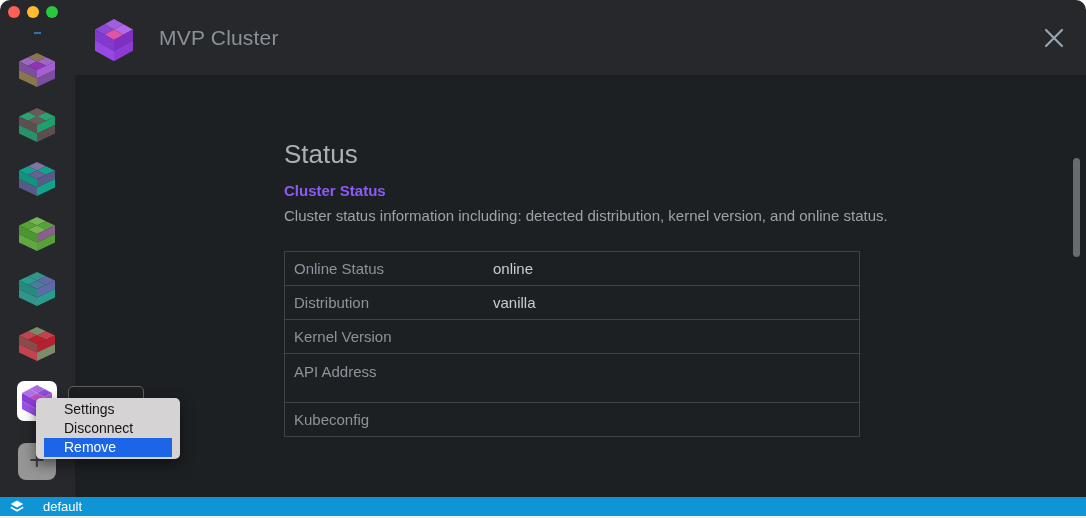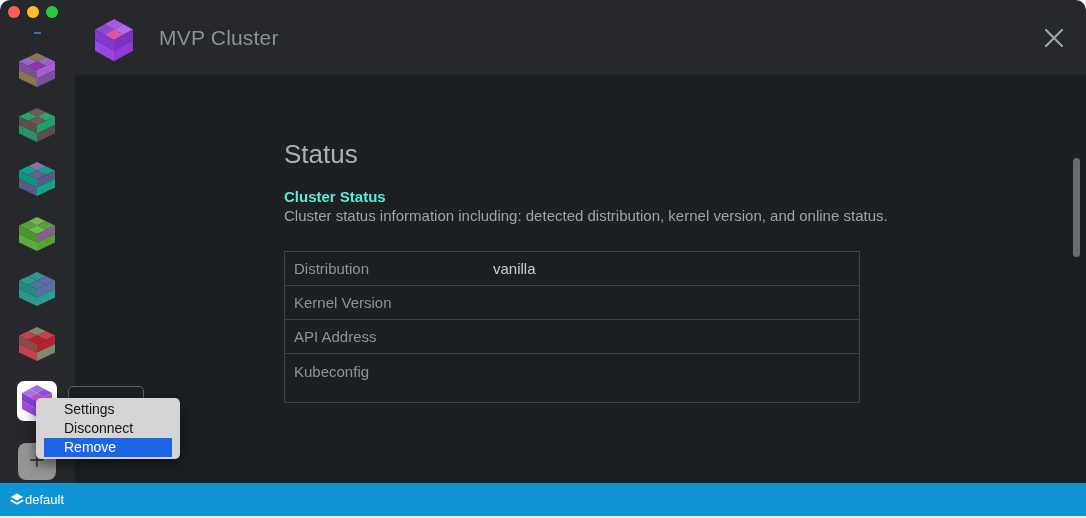--- a/index.html
+++ b/index.html
@@ -11,21 +11,21 @@
   }
   
   .traffic-lights{position:absolute;left:8px;top:6px;display:flex;gap:7px;z-index:5;}
   .tl-dot{width:12px;height:12px;border-radius:50%;}
   .app-logo{position:absolute;left:95px;top:19px;width:38px;height:38px;}
   .app-title{position:absolute;left:159px;top:26px;font-size:21px;color:#8a9199;letter-spacing:.2px;}
   .close-btn{position:absolute;right:20px;top:26px;width:24px;height:24px;cursor:pointer;}
   
   .content{position:absolute;left:75px;top:75px;right:0;bottom:21px;background:#1d2023;}
   .page-title{position:absolute;left:209px;top:64px;font-size:26px;color:#abb0b6;font-weight:400;}
-  .section-title{position:absolute;left:209px;top:113px;font-size:15px;font-weight:bold;color:#5eead4;}
+  .section-title{position:absolute;left:209px;top:107px;font-size:15px;font-weight:bold;color:#8b5cf6;}
   .section-desc{position:absolute;left:209px;top:132px;font-size:15px;color:#9ba2aa;}
   .status-table{
     position:absolute;left:209px;top:176px;width:576px;
     border:1px solid #3f4448;border-bottom:none;box-sizing:border-box;
   }
   .trow{display:flex;align-items:center;height:33px;border-bottom:1px solid #3f4448;font-size:15px;}
   .trow:nth-child(4){height:48px;align-items:flex-start;}
   .trow:nth-child(4) .tcell{padding-top:9px;}
   .tcell-label{flex:0 0 199px;padding-left:9px;color:#8b939b;}
   .tcell-value{flex:1;color:#c7ccd1;}
@@ -51,22 +51,22 @@
   }
   .context-menu{
     position:absolute;left:36px;top:398px;width:128px;background:#d5d3d3;
     border-radius:5px;padding:2px 8px;z-index:10;
     box-shadow:0 5px 14px rgba(0,0,0,.5);
   }
   .menu-item{height:19px;line-height:19px;padding-left:20px;font-size:14px;color:#141414;cursor:pointer;}
   .menu-item.selected{background:#1b65e6;color:#ffffff;}
   
   .statusbar{
-    position:absolute;left:0;right:0;bottom:2px;height:33px;background:#0f95d6;
-    display:flex;align-items:center;padding-left:10px;gap:1px;z-index:6;
+    position:absolute;left:0;right:0;bottom:2px;height:19px;background:#0f95d6;
+    display:flex;align-items:center;padding-left:10px;gap:19px;z-index:6;
   }
   .statusbar-text{color:#ffffff;font-size:13px;}
   .bottom-edge{position:absolute;left:0;right:0;bottom:0;height:2px;background:#f2f2f2;z-index:6;}
 </style>
 </head>
 <body>
 
 <div class="window">
 
   <div class="traffic-lights">
@@ -181,20 +181,24 @@
       </svg>
     </div>
   <div class="add-btn">+</div>
 
   <div class="content">
     <div class="page-title">Status</div>
     <div class="section-title">Cluster Status</div>
     <div class="section-desc">Cluster status information including: detected distribution, kernel version, and online status.</div>
     <div class="status-table" id="status-table">
         <div class="trow">
+          <div class="tcell tcell-label">Online Status</div>
+          <div class="tcell tcell-value">online</div>
+        </div>
+        <div class="trow">
           <div class="tcell tcell-label">Distribution</div>
           <div class="tcell tcell-value">vanilla</div>
         </div>
         <div class="trow">
           <div class="tcell tcell-label">Kernel Version</div>
         </div>
         <div class="trow">
           <div class="tcell tcell-label">API Address</div>
           <div class="tcell tcell-value"></div>
         </div>

